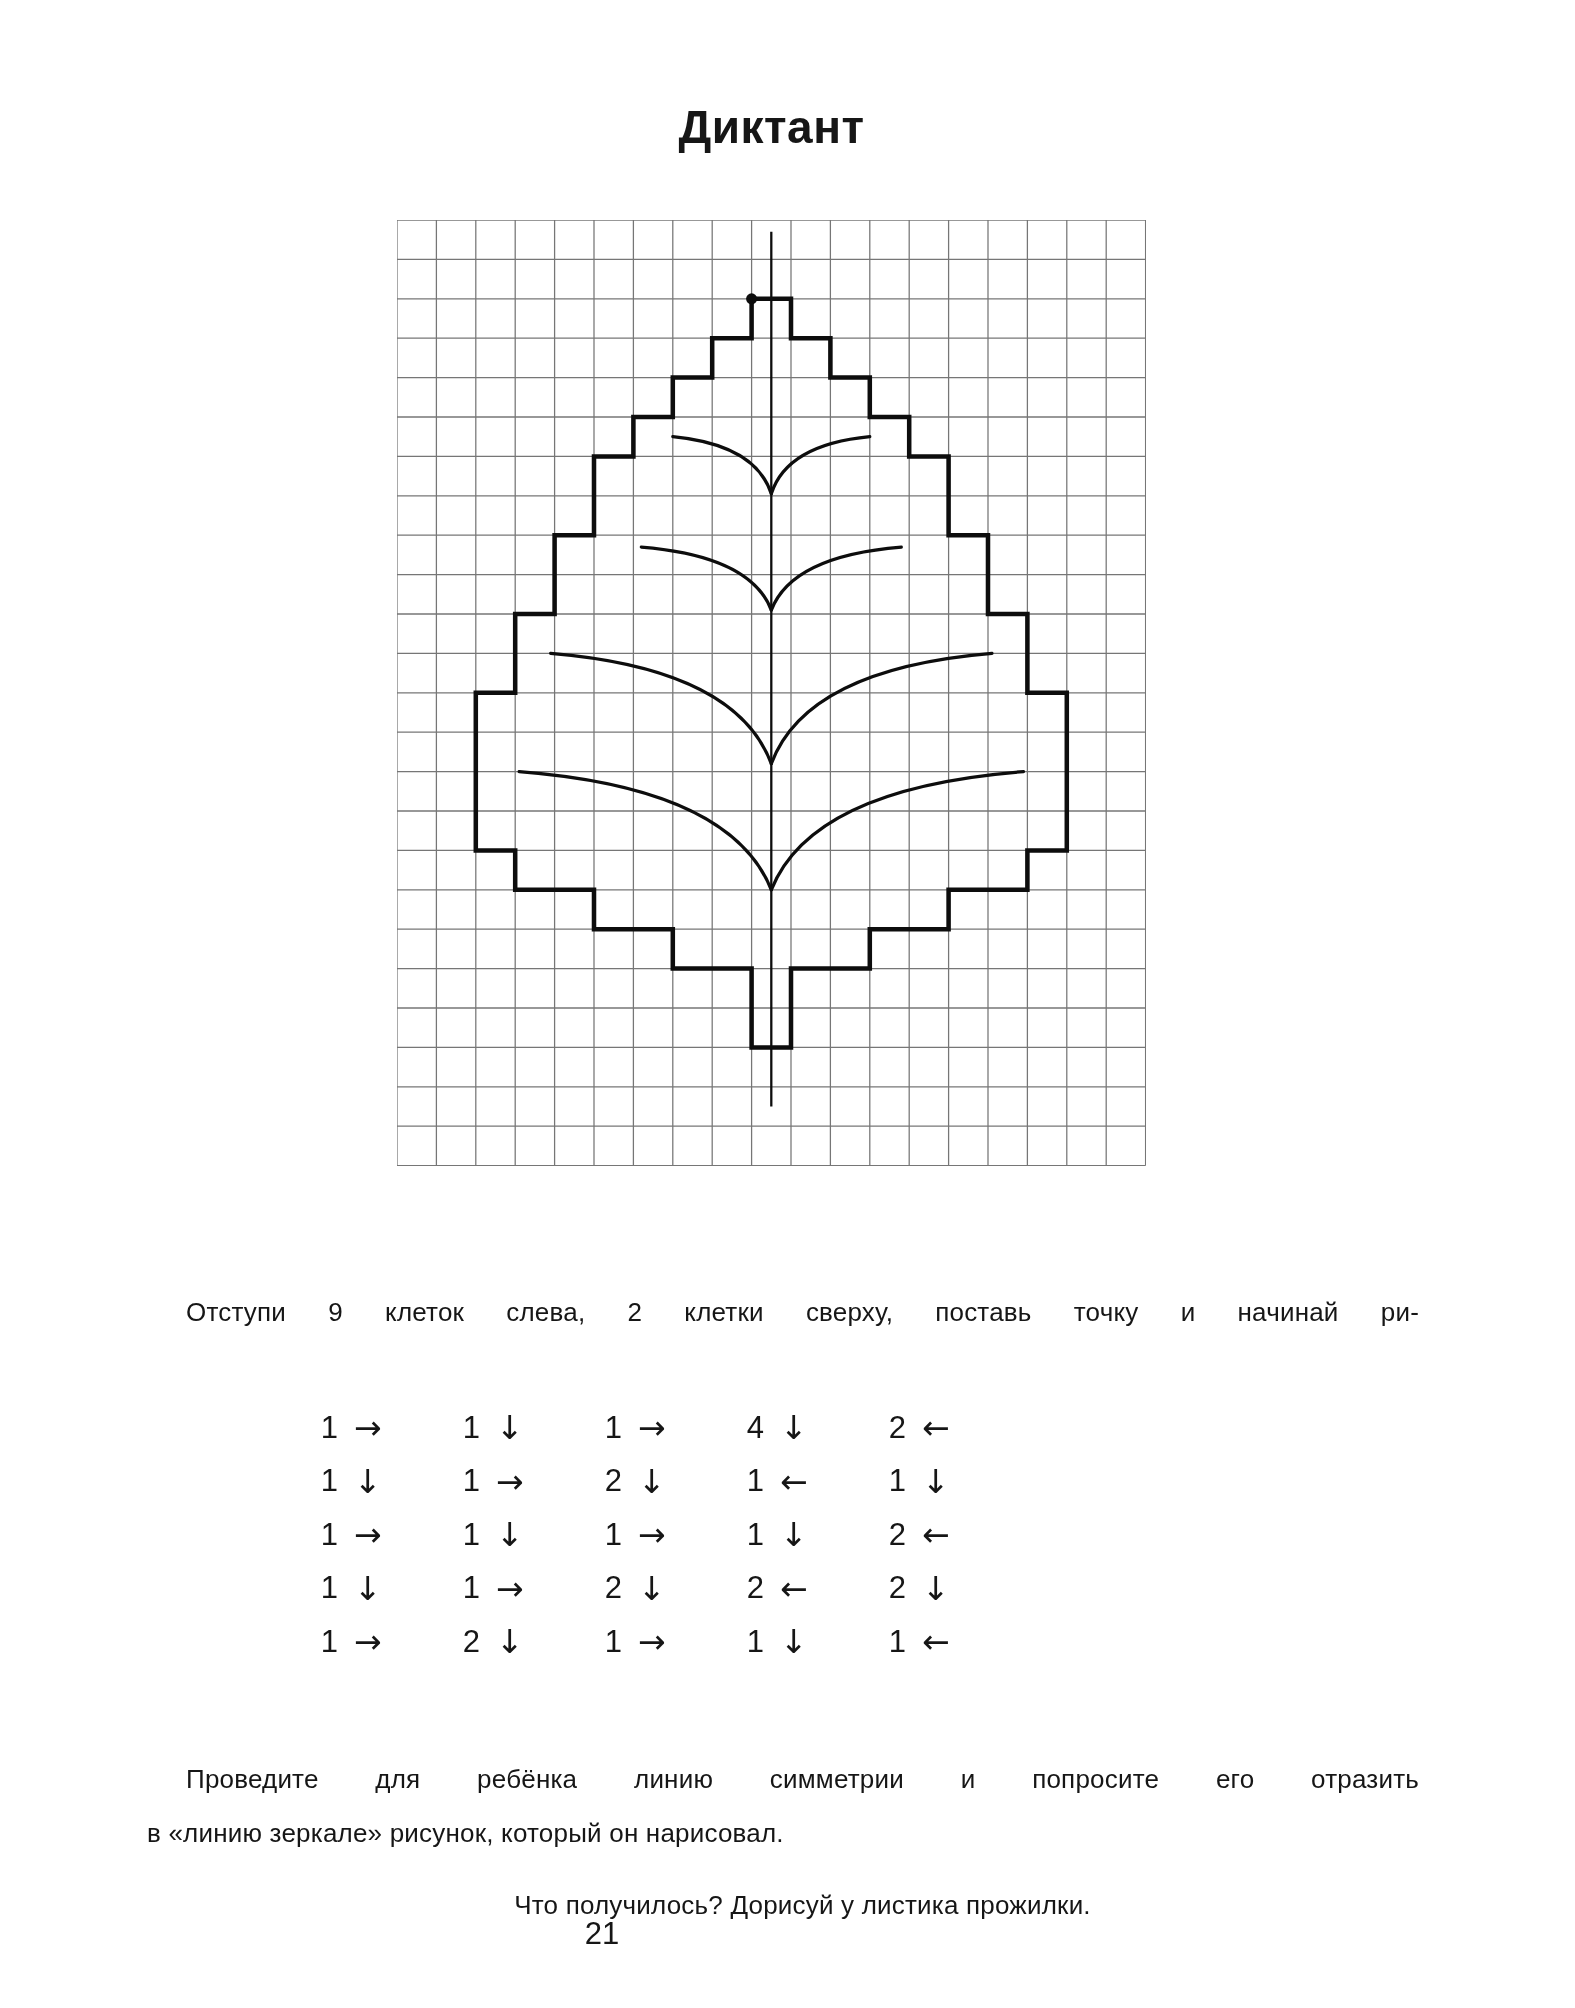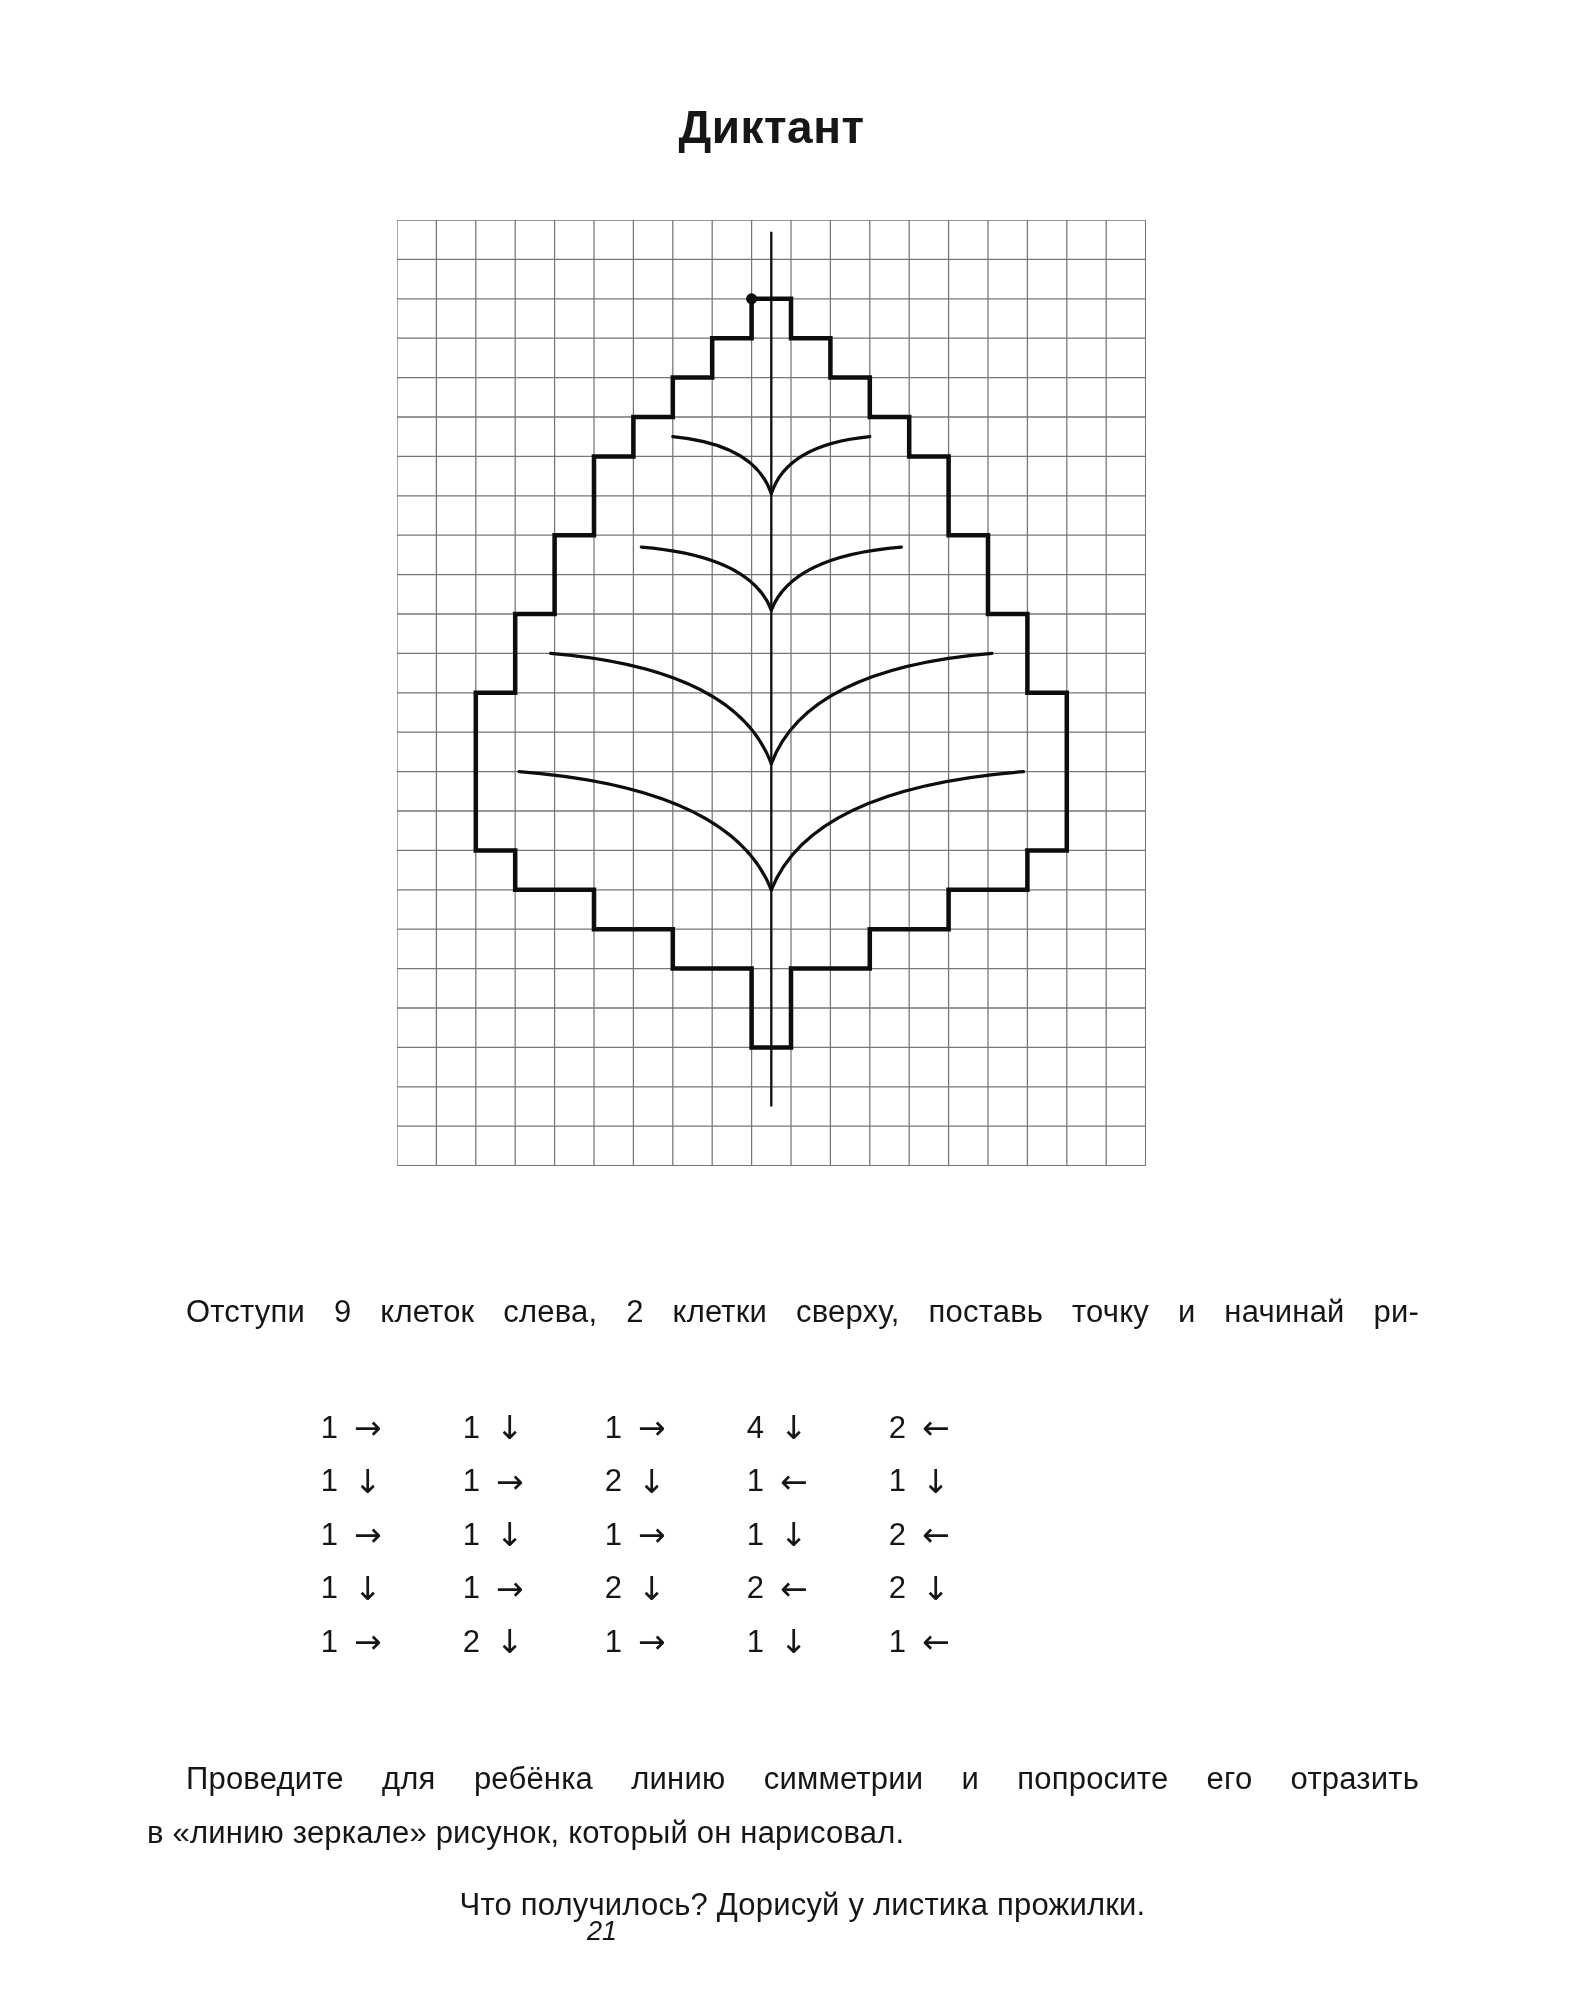--- a/index.html
+++ b/index.html
@@ -8,40 +8,40 @@
     font-family:"Liberation Sans", sans-serif;color:#161616;overflow:hidden;
   }
   .page-title{
     position:absolute;left:397px;top:100px;width:749px;
     text-align:center;font-size:46px;font-weight:bold;letter-spacing:.5px;
   }
   .figure-wrap{position:absolute;left:397px;top:220px;width:749px;height:946px;}
   .figure-wrap svg{display:block;width:748.6px;height:945.6px;}
   .para{
     position:absolute;left:147px;width:1272px;
-    font-size:31px;line-height:54px;letter-spacing:.2px;
+    font-size:26px;line-height:54px;letter-spacing:.2px;
   }
   .para .indent{text-indent:39px;}
   .jline{text-align:justify;text-align-last:justify;}
   #para1{top:1285px;}
   #para2{top:1752px;}
   #para3{top:1878px;text-align:center;}
   .dict-table{
     position:absolute;left:290px;top:1401px;
     display:grid;grid-template-columns:repeat(5,142px);grid-auto-rows:53.5px;
   }
   .dict-cell{display:flex;align-items:center;}
   .dict-cell .num{width:48px;text-align:right;font-size:31px;}
   .dict-cell .arrow{
     margin-left:16px;font-size:33px;line-height:1;
     font-family:"DejaVu Sans", sans-serif;
   }
   .page-number{
     position:absolute;left:552px;top:1916px;width:100px;
-    text-align:center;font-size:27px;font-style:italic;
+    text-align:center;font-size:31px;
   }
 </style>
 </head>
 <body>
 
 <div class="page-title">Диктант</div>
 
 <div class="figure-wrap">
   <svg id="figure-svg" viewBox="0 0 19 24" preserveAspectRatio="none">
       <line x1="0" y1="0" x2="0" y2="24" stroke="#767676" stroke-width="0.032"></line>

